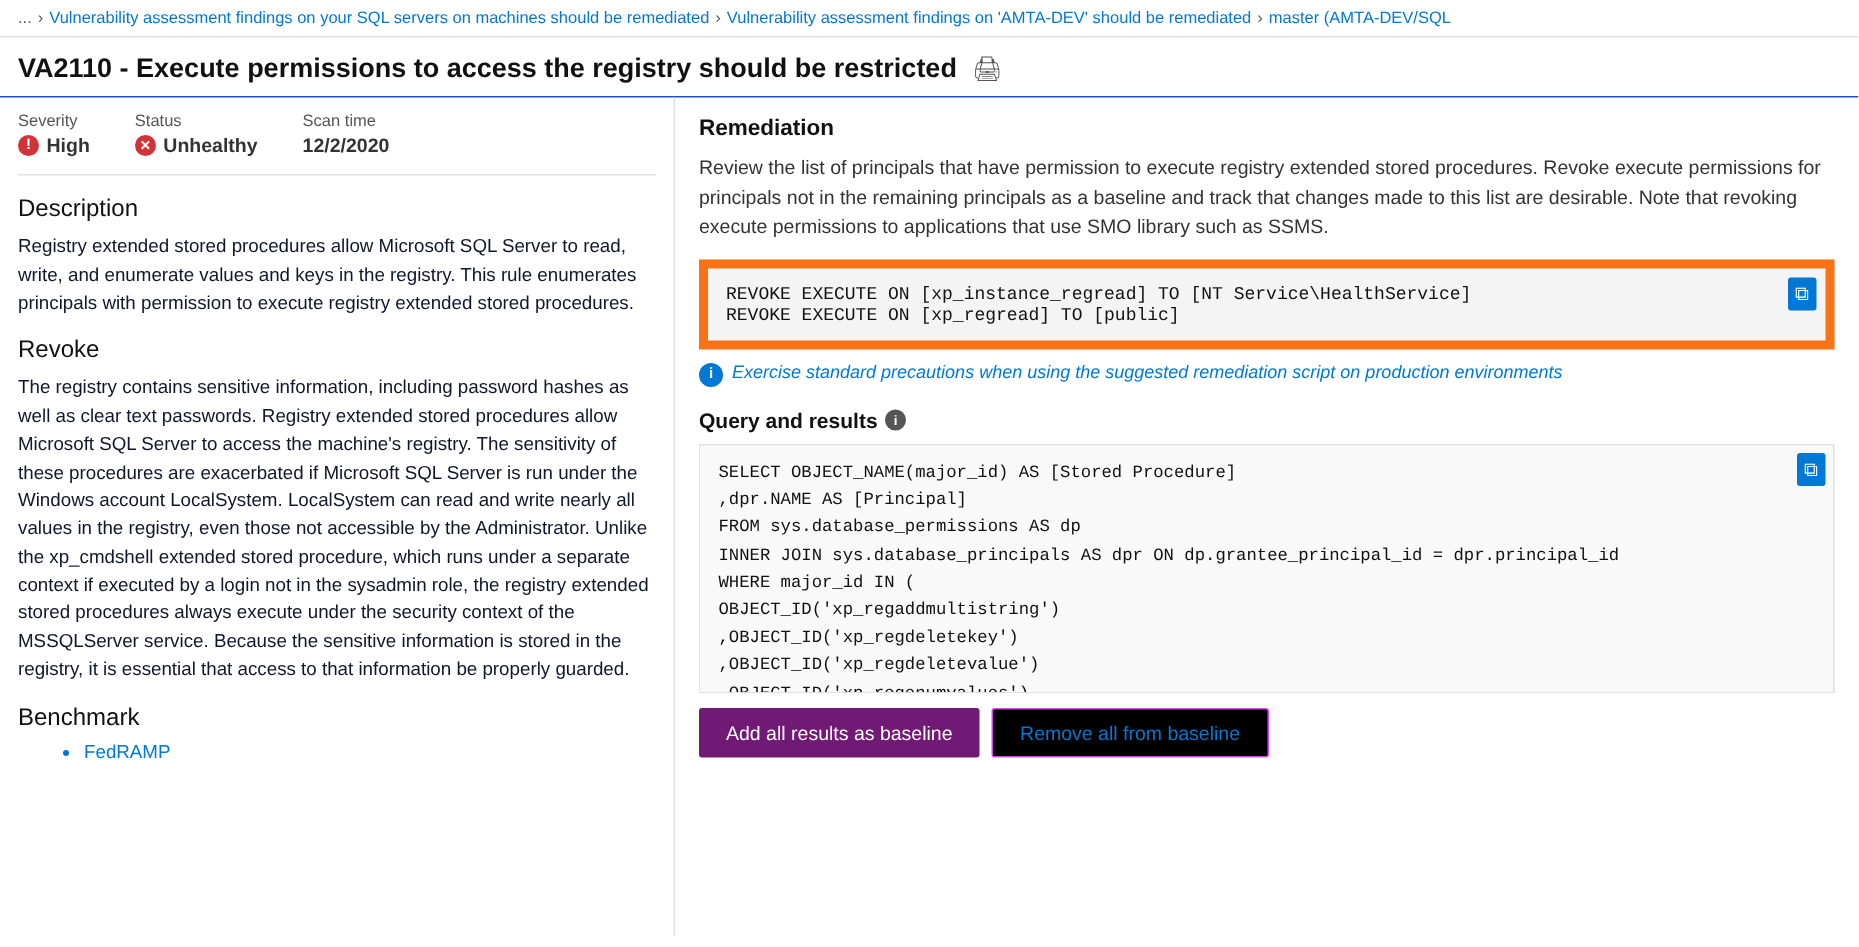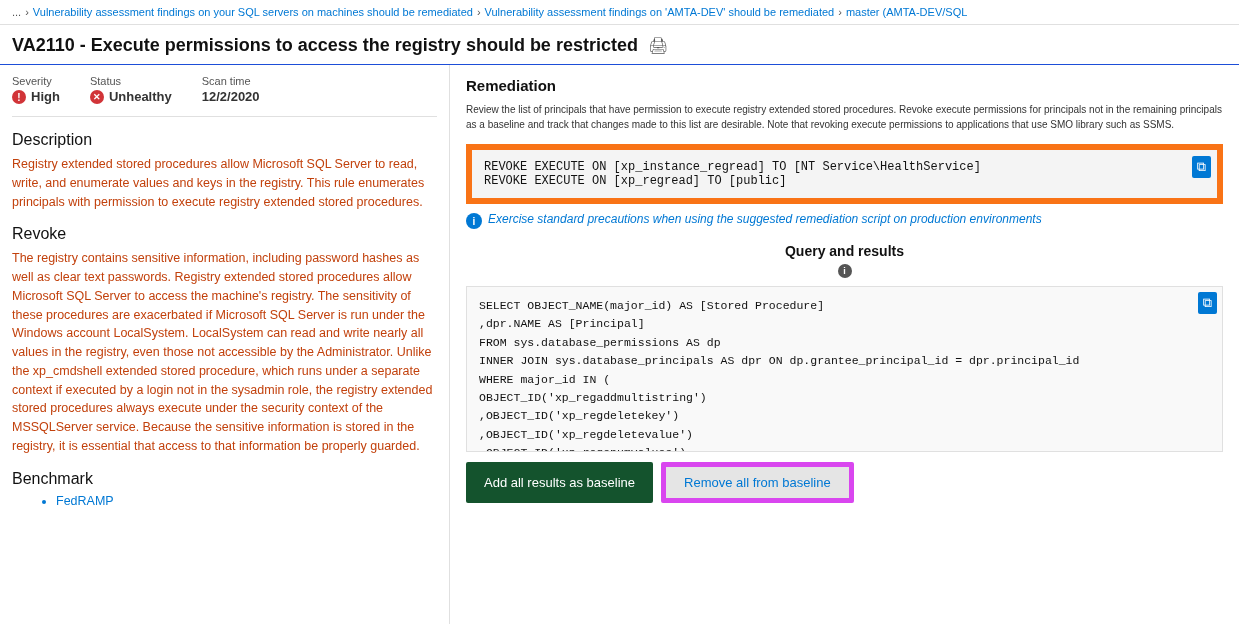--- a/index.html
+++ b/index.html
@@ -117,21 +117,21 @@
     .section-title {
       font-size: 16px;
       font-weight: 400;
       margin: 14px 0 6px 0;
       color: #111;
     }
 
     .section-body {
       font-size: 12.5px;
       line-height: 1.5;
-      color: #c2410c;
+      color: #0f172a;
     }
 
     .benchmark-list {
       margin-top: 4px;
       padding-left: 16px;
     }
     .benchmark-list li {
       color: #0078d4;
       font-size: 12.5px;
       cursor: pointer;
@@ -140,21 +140,21 @@
 
     
     .remediation-title {
       font-size: 15px;
       font-weight: 700;
       margin-bottom: 8px;
       color: #111;
     }
 
     .remediation-text {
-      font-size: 10px;
+      font-size: 13px;
       line-height: 1.5;
       color: #333;
       margin-bottom: 12px;
     }
 
     .code-block {
       background: #f4f4f4;
       border: 6px solid #f97316;
       padding: 10px 12px;
       font-family: 'Consolas', 'Courier New', monospace;
@@ -202,21 +202,20 @@
     }
 
     .query-section-title {
       font-size: 14px;
       font-weight: 700;
       display: flex;
       align-items: center;
       gap: 5px;
       margin-bottom: 8px;
       color: #111;
-      flex-direction: column;
     }
     .query-info-icon {
       display: inline-flex;
       align-items: center;
       justify-content: center;
       width: 14px;
       height: 14px;
       background: #555;
       border-radius: 50%;
       color: white;
@@ -252,33 +251,33 @@
       font-size: 13px;
       border-radius: 2px;
     }
 
     .baseline-actions {
       display: flex;
       gap: 8px;
       margin-top: 10px;
     }
     .btn-primary {
-      background: #14532d;
+      background: #701a75;
       color: white;
       border: none;
       padding: 8px 18px;
       font-size: 13px;
       font-weight: 500;
       cursor: pointer;
       border-radius: 2px;
     }
     .btn-secondary {
-      background: #e5e5e5;
+      background: #000000;
       color: #0078d4;
-      border: 5px solid #d946ef;
+      border: 1px solid #d946ef;
       padding: 8px 18px;
       font-size: 13px;
       font-weight: 500;
       cursor: pointer;
       border-radius: 2px;
     }
 
     ::-webkit-scrollbar { width: 8px; height: 8px; }
     ::-webkit-scrollbar-track { background: #f0f0f0; }
     ::-webkit-scrollbar-thumb { background: #c0c0c0; }

